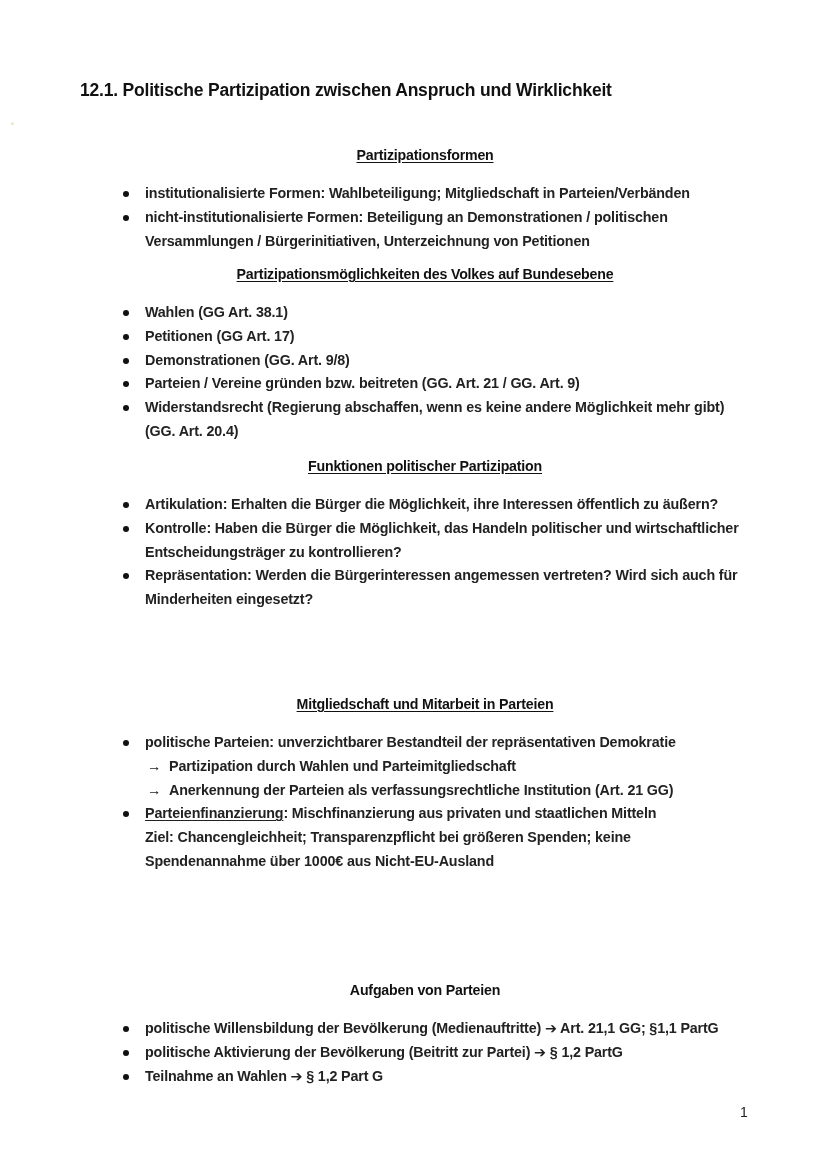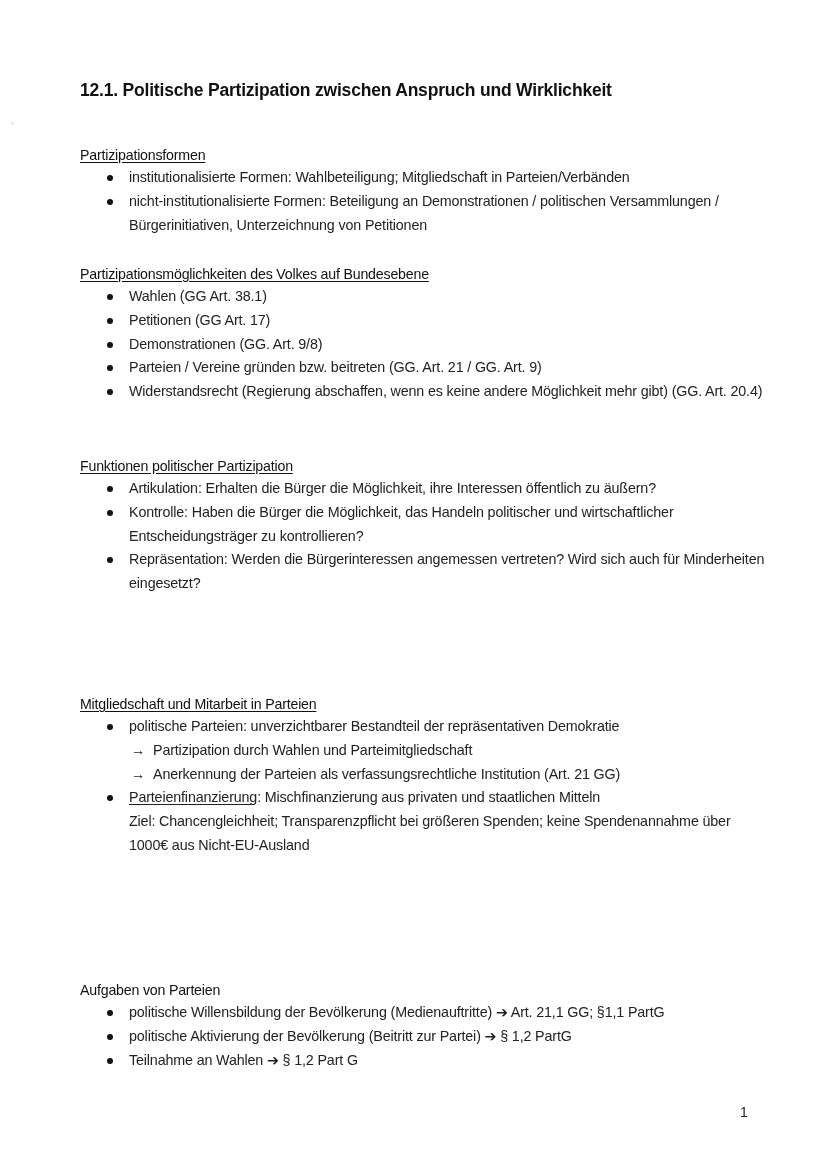--- a/index.html
+++ b/index.html
@@ -30,34 +30,36 @@
       color: #111;
       margin: 0;
     }
     .section {
       position: absolute;
       left: 80px;
       width: 690px;
     }
     .section-heading {
       font-size: 14.2px;
-      font-weight: normal;
+      font-weight: bold;
       color: #111;
       margin: 0;
       line-height: 22px;
       letter-spacing: -0.2px;
+      text-align: center;
     }
     .section-heading.underlined {
       text-decoration: underline;
       text-underline-offset: 2px;
     }
     ul.bullets {
       list-style: none;
-      margin: 0;
+      margin: 16px;
       padding: 0;
+      font-weight: bold;
     }
     ul.bullets > li {
       position: relative;
       padding-left: 49px;
       font-size: 14.3px;
       line-height: 23.8px;
       letter-spacing: -0.15px;
       color: #222;
     }
     ul.bullets > li .bullet {

